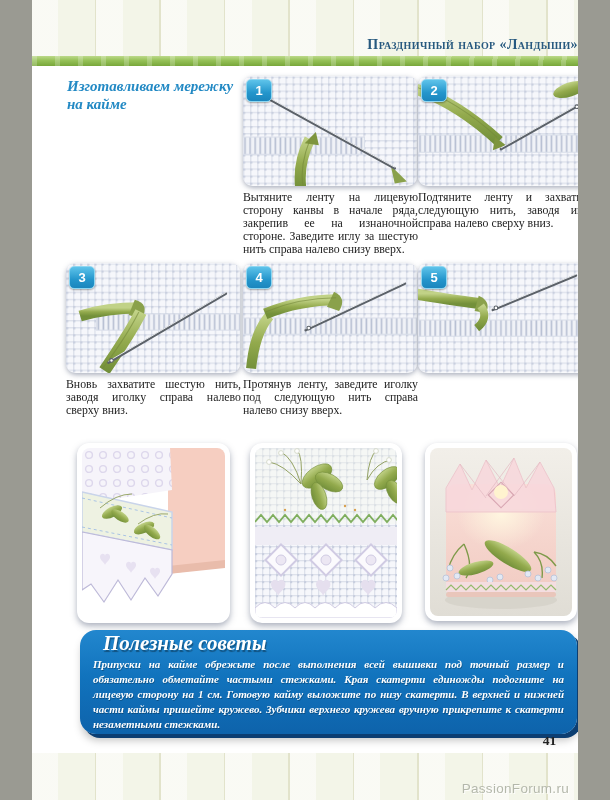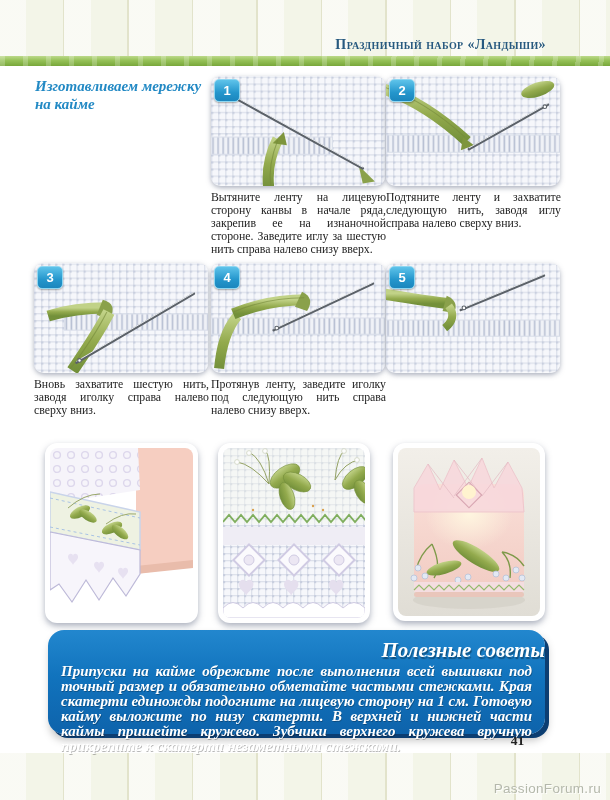--- a/index.html
+++ b/index.html
@@ -1,17 +1,17 @@
 <!DOCTYPE html>
 <html><head>
 <meta charset="utf-8">
 <style>
   html,body{margin:0;padding:0;background:#9a9a92;}
   .page{
-    position:relative;width:610px;height:800px;margin:0 auto;overflow:hidden;
+    position:relative;width:546px;height:800px;margin:0 auto;overflow:hidden;
     background-color:#f3f5e8;
     background-image:
       repeating-linear-gradient(90deg,
         rgba(255,255,255,.55) 0 26px,
         rgba(255,255,255,0) 26px 63px,
         #e2e3cb 63px 64.5px);
     font-family:"Liberation Serif",serif;
   }
   .content-panel{position:absolute;left:0;top:66px;width:610px;height:687px;background:#ffffff;}
   .green-bar{
@@ -60,28 +60,28 @@
     box-shadow:0 3px 6px rgba(90,100,125,.5);
   }
   .gallery-photo svg{display:block;border-radius:8px;}
   #gA{left:45px;top:443px;} #gB{left:218px;top:443px;} #gC{left:393px;top:443px;}
   .tips-box{
     position:absolute;left:48px;top:630px;width:497px;height:104px;border-radius:16px;
     background:linear-gradient(180deg,#2287ce 0%,#1173bd 45%,#0e63ab 100%);
     box-shadow:4px 4px 0 #0c3e72,2px 6px 9px rgba(0,0,0,.25);
   }
   .tips-title{
-    margin:8px 0 0;text-align:right;color:#fff;
+    margin:1px 0 0;text-align:left;color:#fff;
     font-weight:700;font-style:italic;font-size:21px;line-height:24px;
     text-shadow:1px 1.5px 1px rgba(0,0,0,.35);
     padding-left:23px;
   }
   .tips-body{
     padding:2px 13px 0;color:#fff;font-weight:700;font-style:italic;
-    font-size:15px;line-height:15px;text-align:justify;
+    font-size:11px;line-height:15px;text-align:justify;
     text-shadow:.6px .8px 0 rgba(0,0,0,.28);
   }
   .page-number{
     position:absolute;left:495px;top:733px;width:45px;text-align:center;
     color:#222;font-weight:700;font-size:13.5px;
   }
   .watermark{
     position:absolute;right:9px;top:781px;
     color:#b4b8ab;font-family:"Liberation Sans",sans-serif;font-size:13.5px;letter-spacing:.3px;
     text-shadow:1px 1px 0 rgba(255,255,255,.85);

